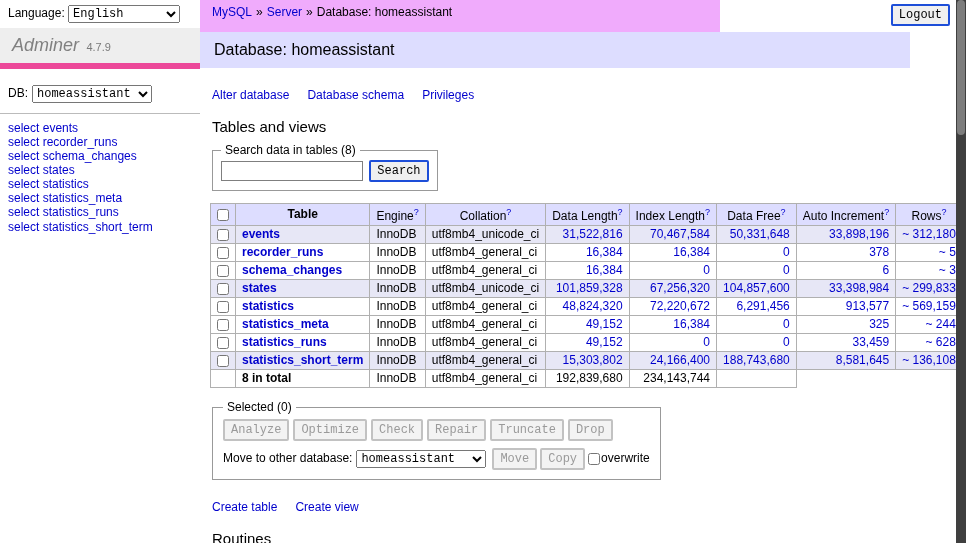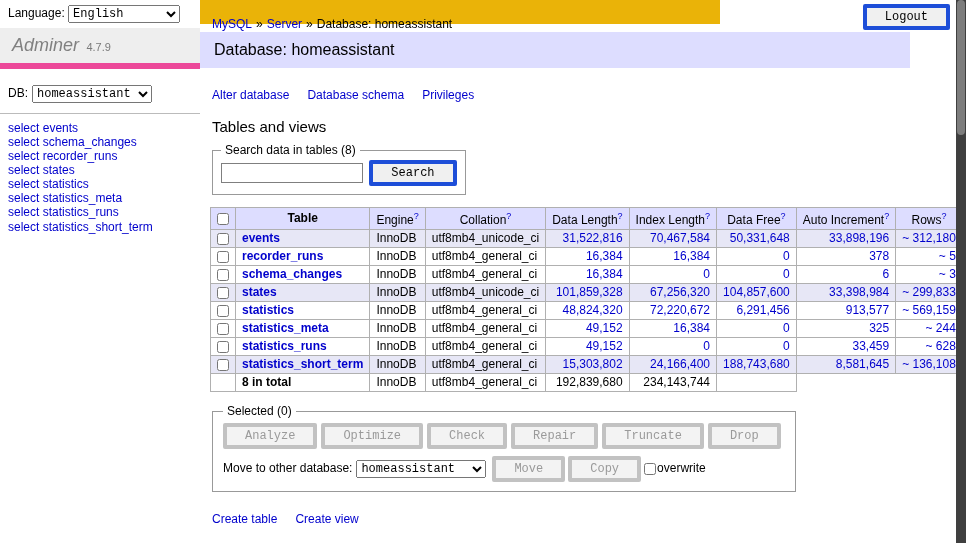--- a/index.html
+++ b/index.html
@@ -4,31 +4,31 @@
 <style>
   * { box-sizing: border-box; margin: 0; padding: 0; }
   html, body {
     width: 966px; height: 543px; overflow: hidden;
     background: #fff; color: #000;
     font-family: "Liberation Sans", sans-serif; font-size: 12px;
   }
   a { color: #0000cc; text-decoration: none; cursor: pointer; }
   select, input, button { font-family: Liberation Mono, monospace; font-size: 12px; }
   button {
-    padding: 2px 18px; background: #f0f0f0; border: 4px solid #1d4ed8;
+    padding: 2px 6px; background: #f0f0f0; border: 2px solid #1d4ed8;
     border-radius: 2px; color: #000; cursor: pointer;
   }
   button:disabled { color: #9a9a9a; border-color: #c2c2c2; background: #f3f3f3; cursor: default; }
 
   
   .lang-row { position: absolute; top: 5px; left: 8px; }
   .lang-row select { width: 112px; }
   .breadcrumb {
-    position: absolute; top: 0; left: 200px; width: 520px; height: 24px;
-    background: #eab308; line-height: 24px; padding: 12px 12px; white-space: nowrap;
+    position: absolute; top: 0; left: 200px; width: 520px; height: 32px;
+    background: #f0abfc; line-height: 24px; padding: 0 12px; white-space: nowrap;
   }
   .breadcrumb .sep { margin: 0 4px; color: #000; }
   .logout-btn { position: absolute; top: 4px; right: 16px; }
 
   
   .sidebar { position: absolute; top: 28px; left: 0; width: 200px; bottom: 0; background: #fff; }
   .h1 { background: #eee; border-bottom: 6px solid #ec4899; padding: 7px 12px; }
   .logo { font-size: 18px; color: #808080; font-style: italic; }
   .version { font-size: 11px; color: #7a7a7a; margin-left: 4px; }
   .db-row { margin: 16px 8px 10px; }
@@ -104,22 +104,22 @@
     <span class="version">4.7.9</span>
   </div>
   <div class="db-row">
     <label>DB:</label><select>
       <option>homeassistant</option>
     </select>
   </div>
   <div class="divider"></div>
   <div class="table-list">
       <div class="tbl-item"><a>select</a> <a>events</a></div>
+      <div class="tbl-item"><a>select</a> <a>recorder_runs</a></div>
       <div class="tbl-item"><a>select</a> <a>schema_changes</a></div>
-      <div class="tbl-item"><a>select</a> <a>recorder_runs</a></div>
       <div class="tbl-item"><a>select</a> <a>states</a></div>
       <div class="tbl-item"><a>select</a> <a>statistics</a></div>
       <div class="tbl-item"><a>select</a> <a>statistics_meta</a></div>
       <div class="tbl-item"><a>select</a> <a>statistics_runs</a></div>
       <div class="tbl-item"><a>select</a> <a>statistics_short_term</a></div>
     </div>
 </div>
 
 <div class="main">
   <h2>Database: homeassistant</h2>

